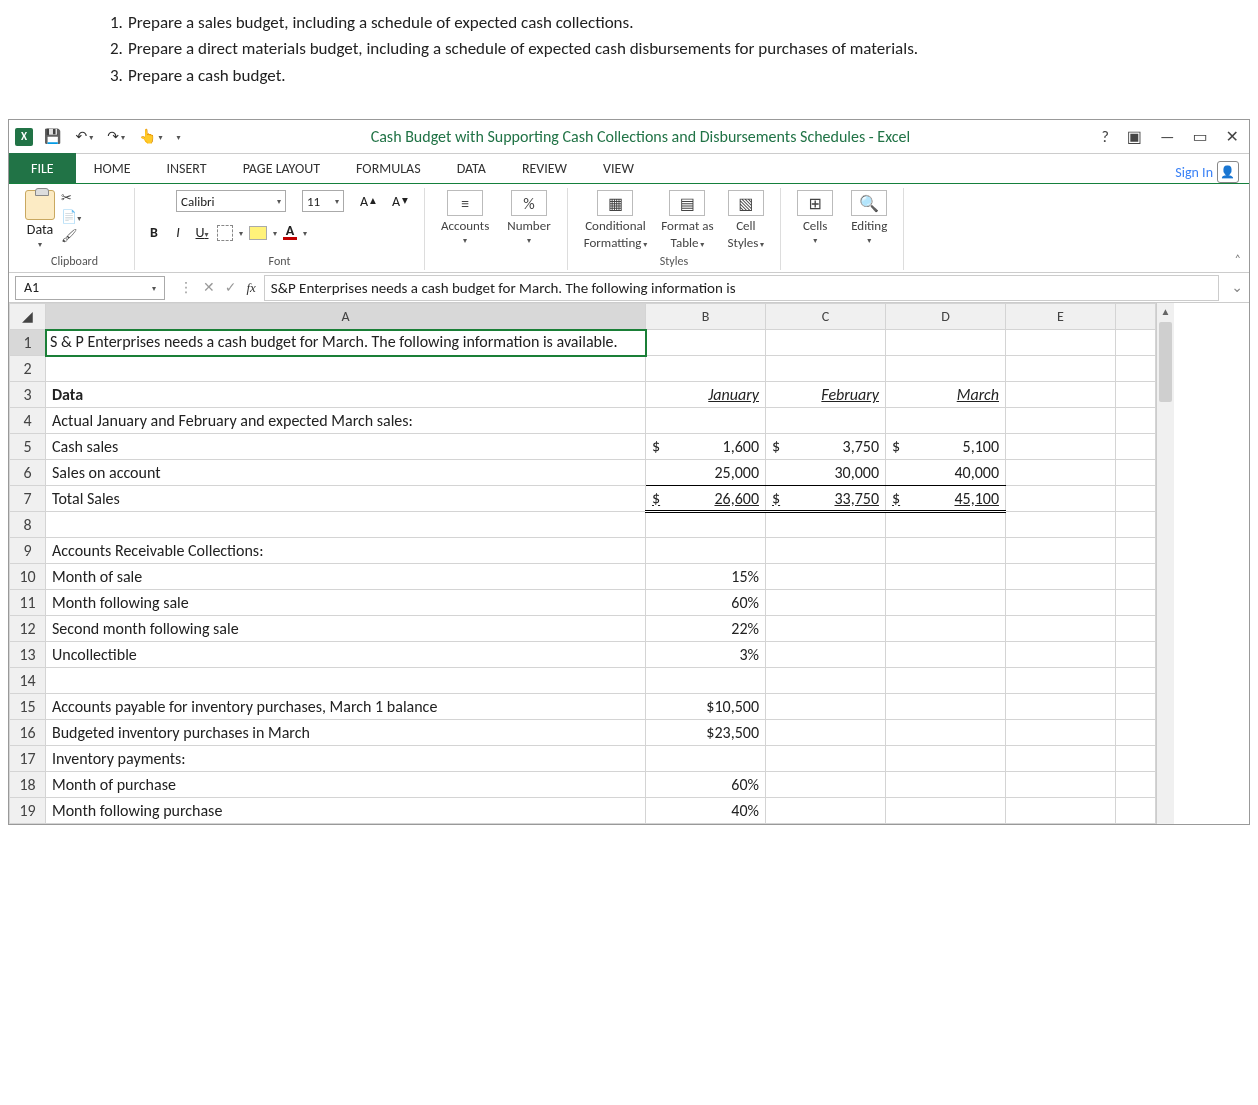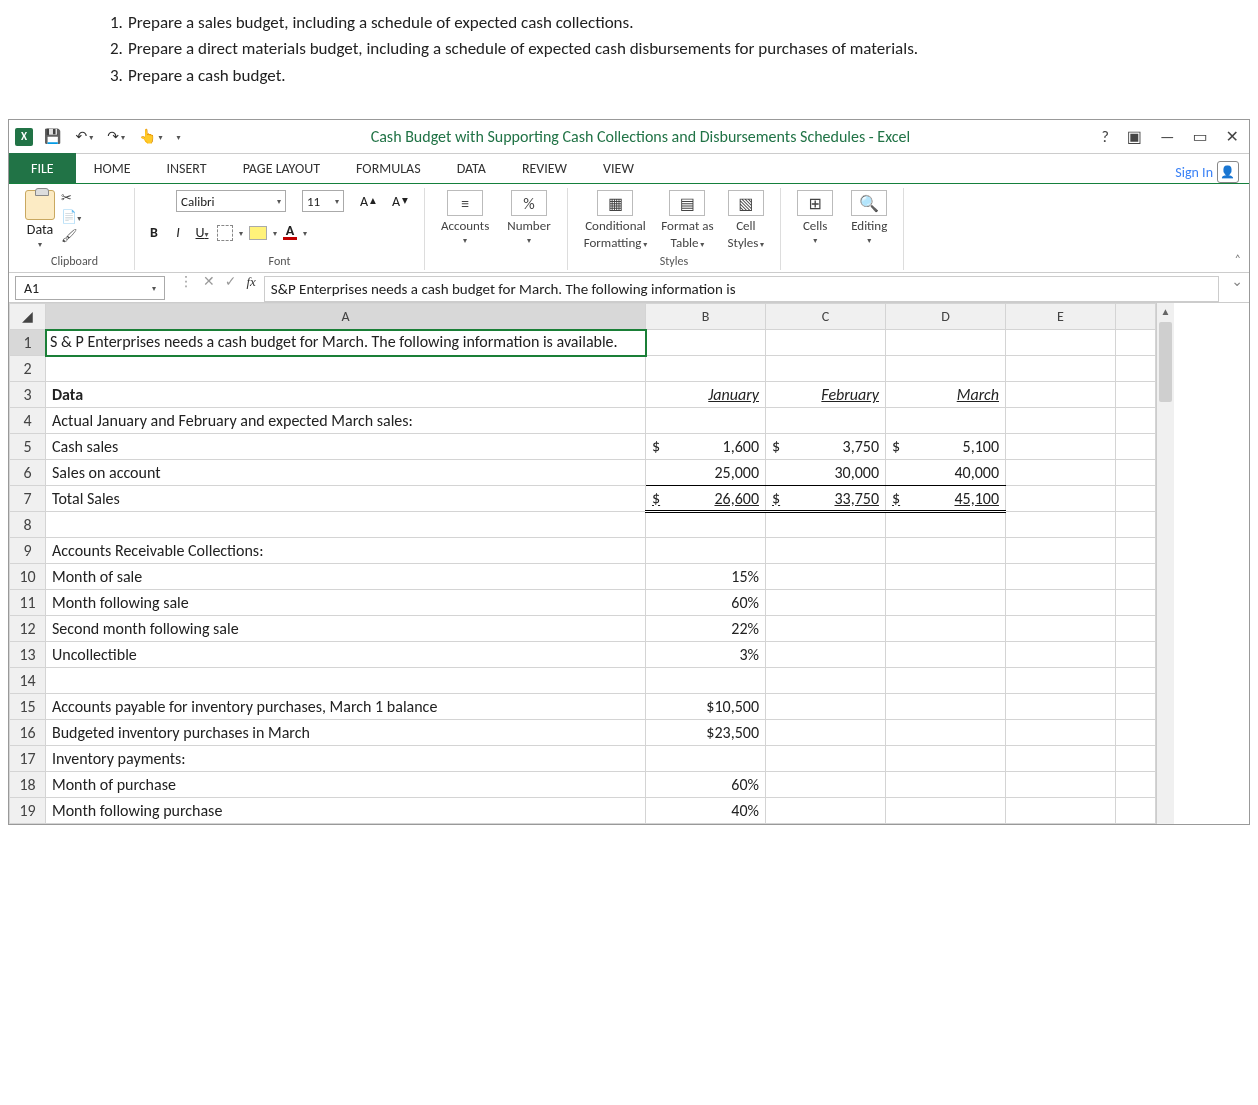--- a/index.html
+++ b/index.html
@@ -40,21 +40,21 @@
   .font-btns { display:flex; gap:6px; align-items:center; padding-top:6px;}
   .fbtn { font-size:14px; width:18px; text-align:center;}
   .border-ic { width:16px; height:16px; border:1px dashed #888;}
   .fill-ic { width:18px; height:14px; background:#fff27a; border:1px solid #aaa; position:relative;}
   .fontcolor-ic { display:inline-flex; flex-direction:column; align-items:center; line-height:0.8;}
   .fontcolor-ic .bar { width:14px; height:3px; background:#c00000;}
   .mid-btn { display:flex; flex-direction:column; align-items:center; gap:2px; font-size:13px; color:#444; padding:0 6px;}
   .mid-btn .iconbox { width:36px; height:26px; border:1px solid #bbb; display:flex; align-items:center; justify-content:center; font-size:16px;}
   .styblock { display:flex; gap:2px; }
   .collapse { position:absolute; right:8px; bottom:6px; color:#777; font-size:12px;}
-  .namebox-row { display:flex; align-items:flex-start; border-bottom:1px solid #ccc; background:#fff; height:30px;}
+  .namebox-row { display:flex; align-items:center; border-bottom:1px solid #ccc; background:#fff; height:30px;}
   .namebox { width:150px; border:1px solid #aaa; margin:3px 6px; height:24px; display:flex; align-items:center; padding:0 8px; font-size:14px; justify-content:space-between;}
   .fx-tools { display:flex; gap:10px; color:#999; padding:0 8px; align-items:center;}
   .fx-tools .fx { color:#333; font-style:italic; font-size:13px; font-family:serif;}
   .formula-bar { flex:1; border:1px solid #ccc; margin:3px 6px 3px 0; height:24px; display:flex; align-items:center; padding:12px 6px; font-size:15px;}
   .gridwrap { display:flex; }
   .sheet { border-collapse:collapse; table-layout:fixed; }
   .sheet th, .sheet td { border:1px solid #d4d4d4; font-size:16px; padding:2px 6px; height:26px; font-family:Calibri, sans-serif; white-space:nowrap; overflow:hidden;}
   .sheet th { background:#f0f0f0; font-weight:normal; text-align:center; color:#444; font-size:14px;}
   .sheet th.corner { background:#f0f0f0; width:30px;}
   .rowhead { background:#f0f0f0; text-align:center; width:30px; font-size:14px; color:#444;}

